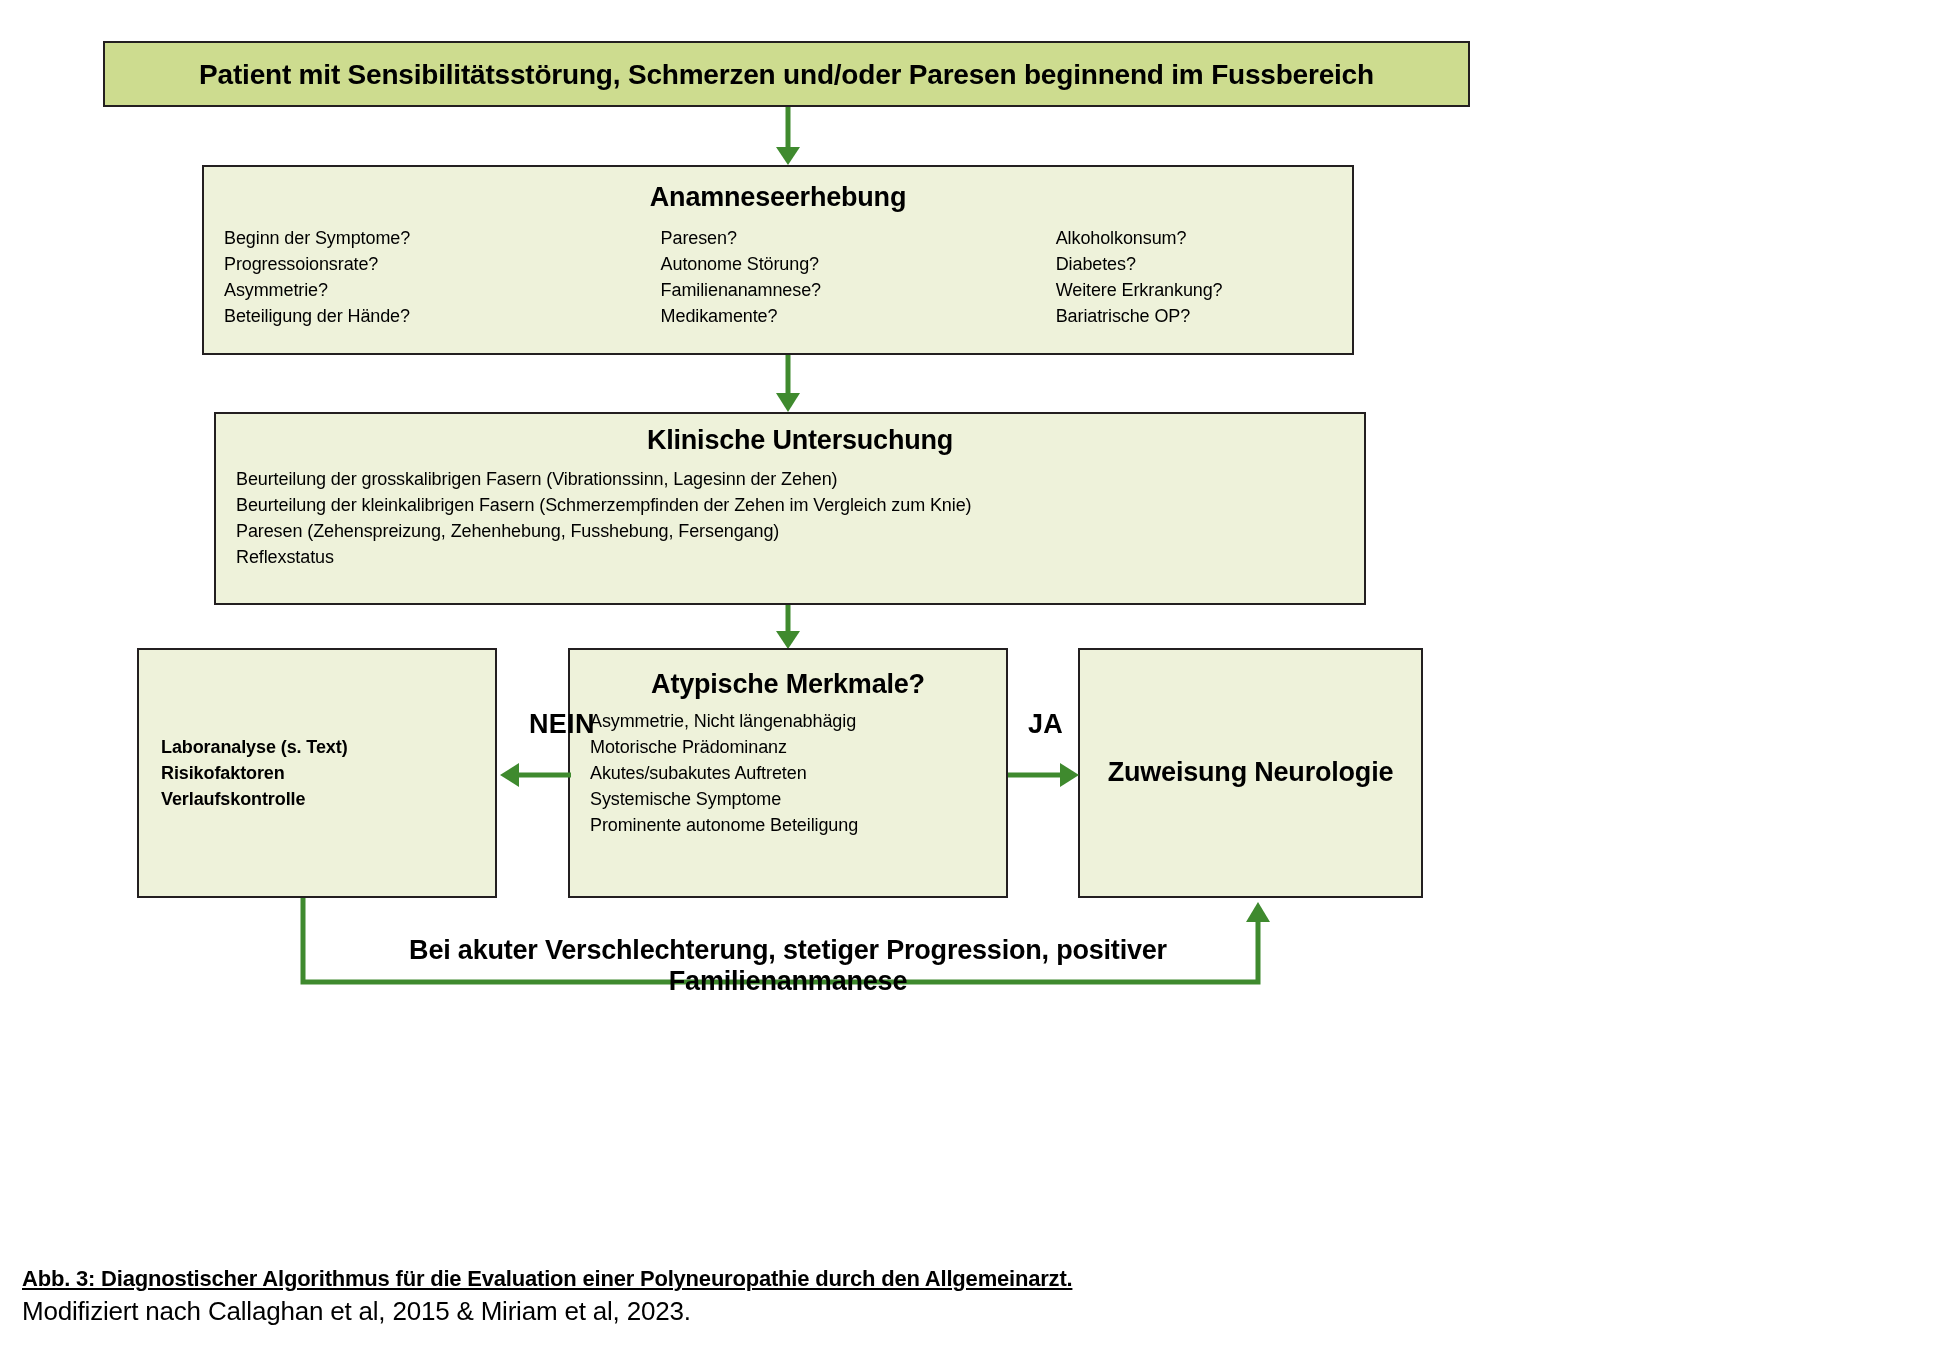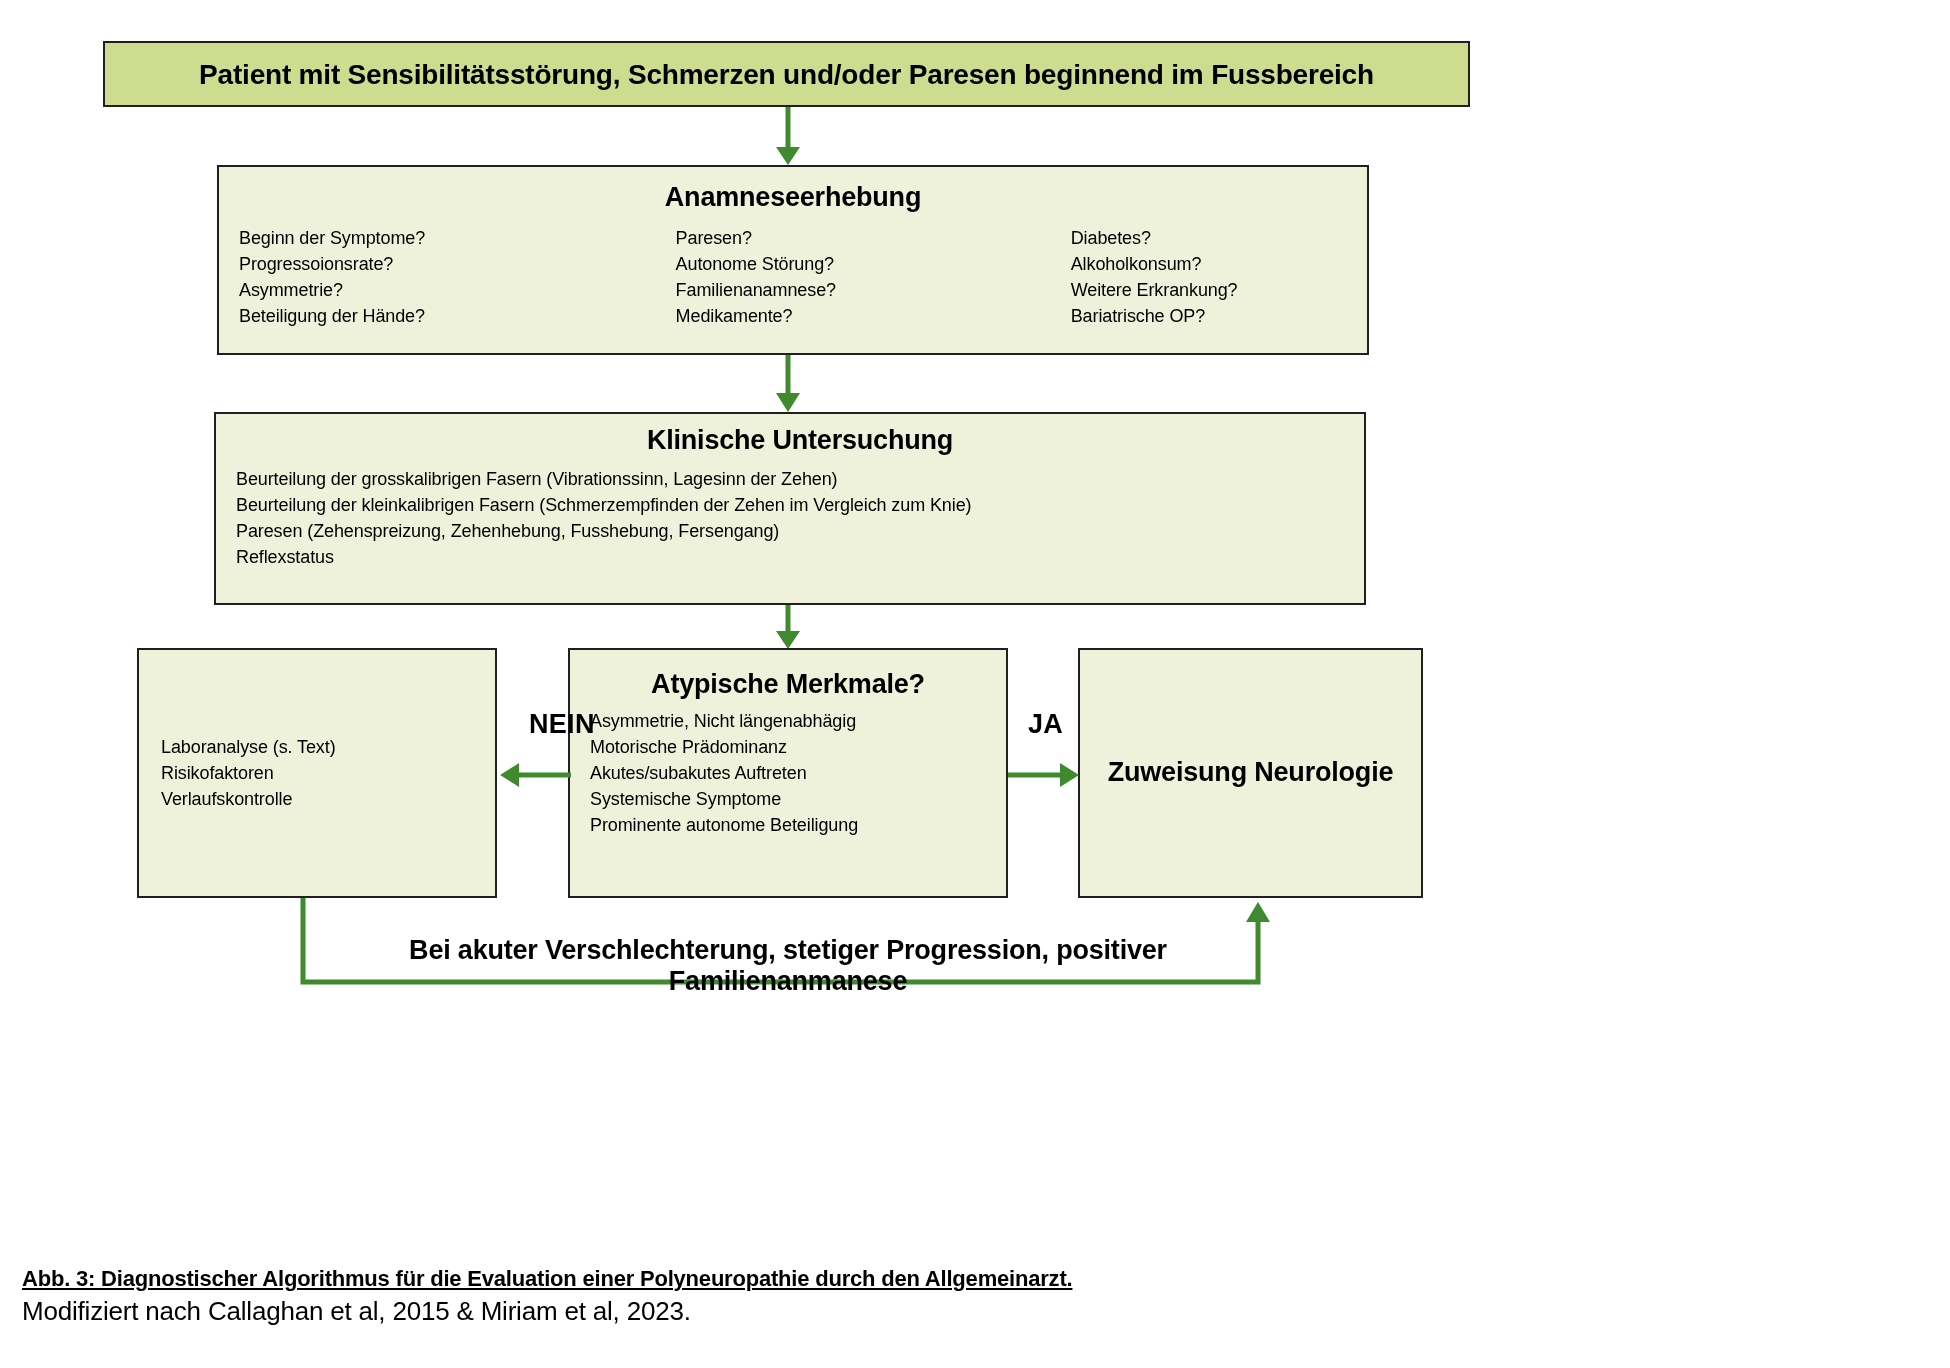--- a/index.html
+++ b/index.html
@@ -42,39 +42,39 @@
     line-height: 1.25;
     letter-spacing: -0.2px;
   }
   .box-line {
     font-size: 18px;
     line-height: 1.45;
     letter-spacing: -0.1px;
     white-space: nowrap;
   }
   .box-line.bold {
-    font-weight: normal;
+    font-weight: bold;
   }
 
   
   #top-box {
     left: 103px;
     top: 41px;
     width: 1367px;
     height: 66px;
     align-items: center;
     justify-content: center;
   }
   #top-box .box-title {
     font-size: 28px;
   }
 
   
   #anamnese-box {
-    left: 217px;
+    left: 202px;
     top: 165px;
     width: 1152px;
     height: 190px;
     padding: 14px 0 0 0;
   }
   #anamnese-cols {
     display: flex;
     flex-direction: row;
     margin-top: 10px;
     padding-left: 20px;
@@ -204,22 +204,22 @@
         <div class="box-line">Asymmetrie?</div>
         <div class="box-line">Beteiligung der Hände?</div>
       </div>
       <div class="col col-2">
         <div class="box-line">Paresen?</div>
         <div class="box-line">Autonome Störung?</div>
         <div class="box-line">Familienanamnese?</div>
         <div class="box-line">Medikamente?</div>
       </div>
       <div class="col col-3">
+        <div class="box-line">Alkoholkonsum?</div>
         <div class="box-line">Diabetes?</div>
-        <div class="box-line">Alkoholkonsum?</div>
         <div class="box-line">Weitere Erkrankung?</div>
         <div class="box-line">Bariatrische OP?</div>
       </div>
     </div>
   </div>
 
   <svg class="arrow-svg" style="left:768px; top:355px;" width="40" height="60" viewBox="0 0 40 60">
     <line x1="20" y1="0" x2="20" y2="45" stroke="#3f8a2e" stroke-width="5"></line>
     <path d="M20 57 L8 38 L32 38 Z" fill="#3f8a2e"></path>
   </svg>

